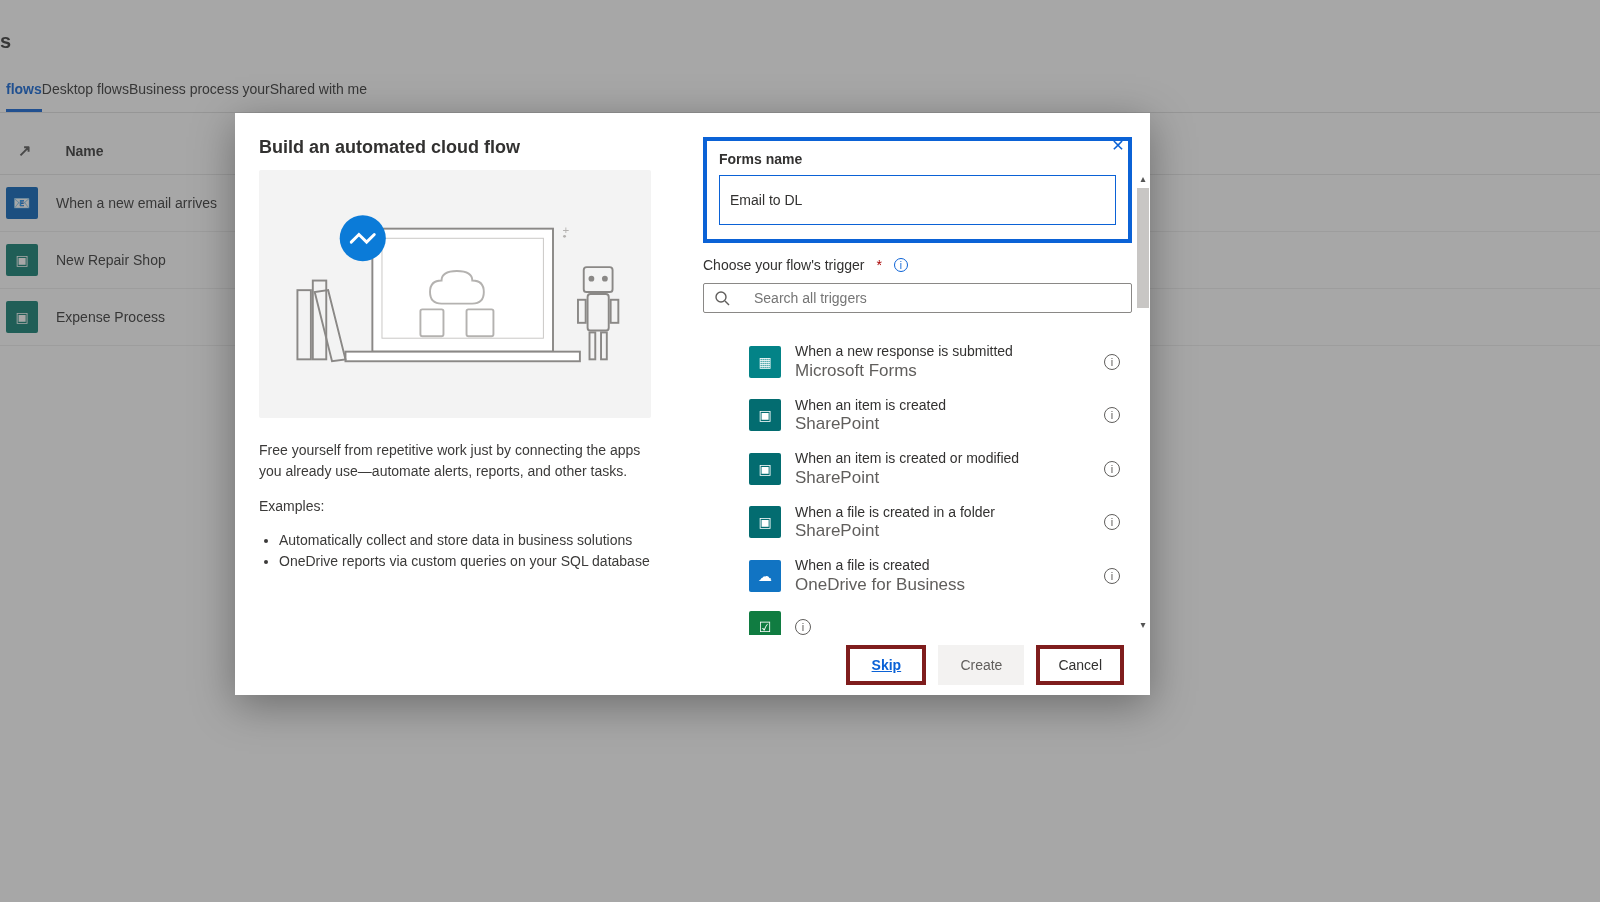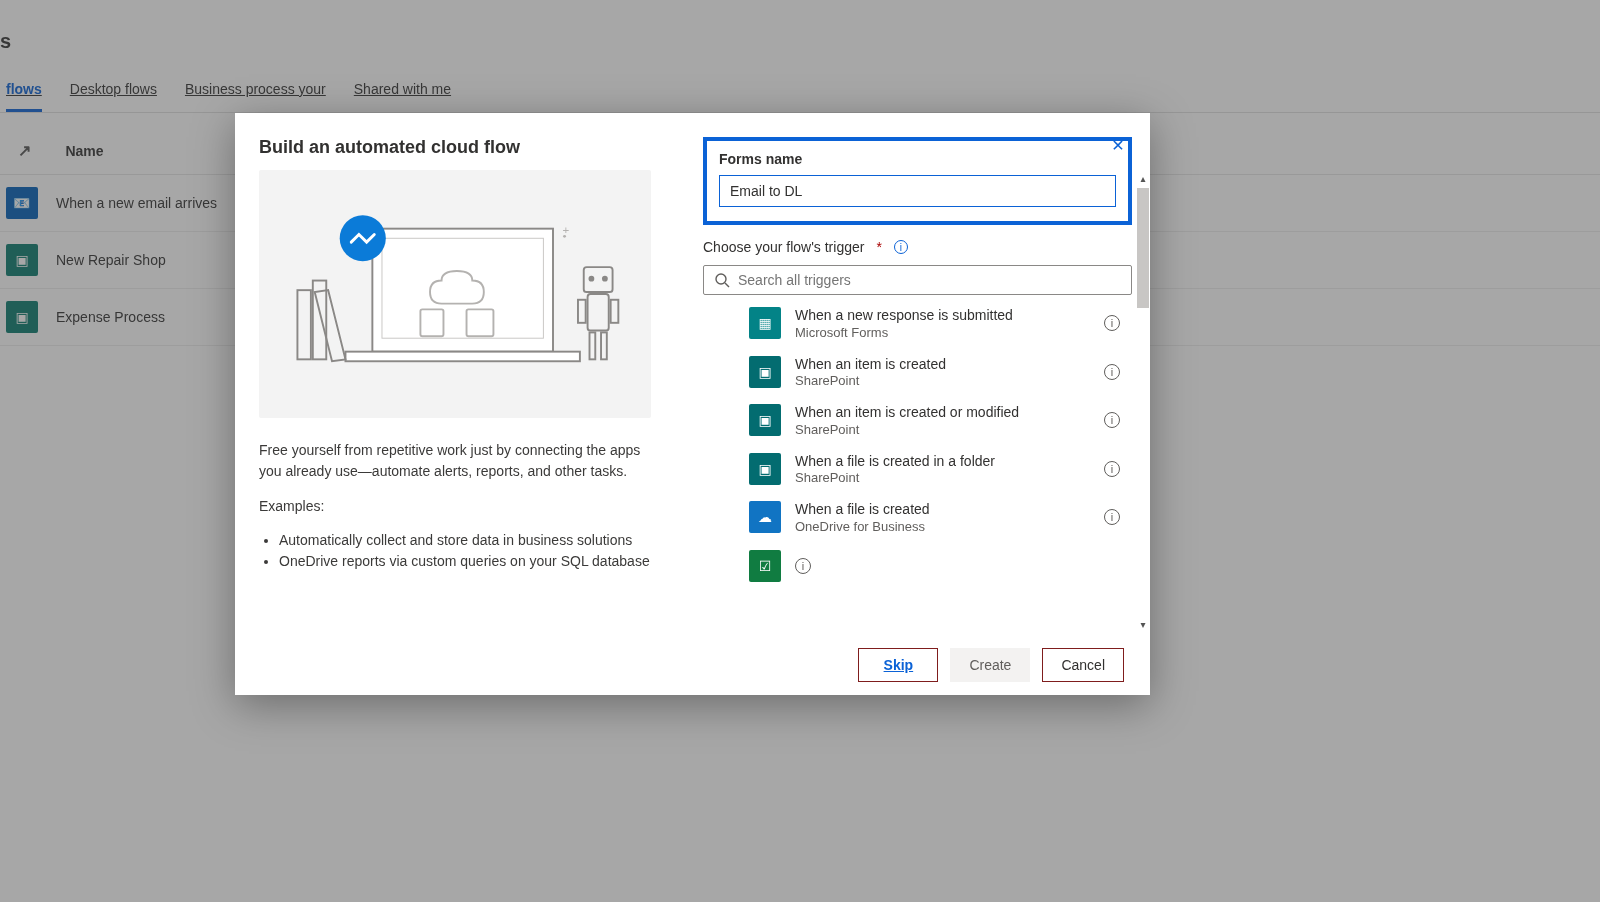--- a/index.html
+++ b/index.html
@@ -2,21 +2,21 @@
 <html><head>
 <meta charset="utf-8">
 <style>
 * { box-sizing: border-box; margin: 0; padding: 0; font-family: "Segoe UI", Arial, sans-serif; }
 body { background: #f5f5f5; width: 1600px; height: 902px; overflow: hidden; position: relative; }
 .backdrop { position: absolute; inset: 0; background: rgba(60,60,60,0.45); z-index: 5; }
 
 
 .page { position: absolute; inset: 0; background: #fff; }
 .page-header { padding: 30px 0 0 0; font-size: 20px; font-weight: 600; color: #333; }
-.tabs { display: flex; gap: 28px; padding: 28px 4px 0 6px; border-bottom: 1px solid #e1e1e1; font-size: 14px; color: #333; text-decoration: underline; }
+.tabs { display: flex; padding: 28px 4px 0 6px; border-bottom: 1px solid #e1e1e1; font-size: 14px; color: #333; }
 .tab { padding-bottom: 12px; cursor: pointer; }
 .tab.active { color: #0b62d6; border-bottom: 3px solid #0b62d6; font-weight: 600; }
 .list { padding-top: 14px; }
 .list-header { display: flex; align-items: center; padding: 14px 10px; font-size: 14px; font-weight: 600; color: #333; border-bottom: 1px solid #e5e5e5; }
 .list-row { display: flex; align-items: center; gap: 18px; padding: 12px 6px; border-bottom: 1px solid #ededed; font-size: 14px; color: #333; }
 .row-icon { width: 32px; height: 32px; border-radius: 2px; display: flex; align-items: center; justify-content: center; color: #fff; font-size: 14px; }
 .ic-blue { background: #0360b9; }
 .ic-teal { background: #0a7a6d; }
 .flow-glyph { color:#555; font-size:16px; padding:0 8px;}
 
@@ -26,44 +26,44 @@
 .modal-left { width: 440px; padding: 24px 24px 10px 24px; }
 .modal-title { font-size: 18px; font-weight: 600; color: #323130; margin-bottom: 12px; }
 .hero { width: 100%; height: 248px; background: #f3f3f3; border-radius: 2px; position: relative; overflow: hidden; margin-bottom: 22px; }
 .desc { font-size: 14px; color: #3b3a39; line-height: 1.5; margin-bottom: 16px; }
 .examples-label { font-size: 14px; color: #3b3a39; margin-bottom: 16px; }
 .examples { padding-left: 20px; font-size: 14px; color: #3b3a39; line-height: 1.5; }
 
 .modal-right { flex: 1; padding: 24px 18px 10px 28px; position: relative; }
 .highlight-box { border: 4px solid #0b62d6; padding: 10px 12px 14px 12px; margin-bottom: 14px; }
 .field-label { font-size: 14px; color: #323130; font-weight: 600; margin-bottom: 8px; display: block; }
-.text-input { width: 100%; border: 1.6px solid #0b62d6; padding: 7px 10px; font-size: 14px; color: #323130; outline: none; }
+.text-input { width: 100%; border: 1.6px solid #0b62d6; padding: 16px 10px; font-size: 14px; color: #323130; outline: none; }
 .trigger-label { font-size: 14px; color: #323130; margin-bottom: 10px; display: flex; align-items: center; gap: 12px; }
 .trigger-label .req { color: #a80000; }
 .info-circle { width: 14px; height: 14px; border: 1.2px solid #0b62d6; border-radius: 50%; font-size: 10px; color: #0b62d6; display: inline-flex; align-items: center; justify-content: center; }
-.search-box { display: flex; align-items: center; gap: 8px; border: 1px solid #8a8886; border-radius: 2px; padding: 6px 10px; margin-bottom: 4px; background:#fff; }
+.search-box { display: flex; align-items: center; gap: 24px; border: 1px solid #8a8886; border-radius: 2px; padding: 6px 10px; margin-bottom: 22px; background:#fff; }
 .search-box input { border: none; outline: none; font-size: 14px; flex: 1; color: #333; background: transparent; }
 .search-icon { width: 16px; height: 16px; color: #605e5c; }
 
 .trigger-list { display: flex; flex-direction: column; }
 .trigger-item { display: flex; align-items: center; gap: 14px; padding: 8px 6px 8px 46px; position: relative; cursor: pointer; }
 .trigger-icon { width: 32px; height: 32px; border-radius: 2px; display: flex; align-items: center; justify-content: center; color: #fff; font-size: 14px; flex-shrink: 0; }
 .tic-forms { background: #038387; }
 .tic-sp { background: #036c70; }
 .tic-od { background: #1174c3; }
 .tic-pl { background: #107c41; }
 .trigger-text { flex: 1; }
 .trigger-title { font-size: 14px; color: #323130; line-height: 1.25; }
-.trigger-sub { font-size: 13px; color: #605e5c; }
+.trigger-sub { font-size: 17px; color: #605e5c; }
 .trigger-info { width: 16px; height: 16px; border: 1.3px solid #605e5c; border-radius: 50%; font-size: 11px; color: #605e5c; display: inline-flex; align-items: center; justify-content: center; cursor: pointer; flex-shrink: 0; margin-right: 6px;}
 .right-thumb { position: absolute; right:1px; top: 60px; width: 12px; height: 120px; background: #c8c6c4; }
 .right-arrow { position:absolute; right:0; width:14px; height:14px; text-align:center; font-size:10px; color:#555;}
 
 .modal-footer { height: 60px; display: flex; align-items: center; justify-content: flex-end; gap: 12px; padding: 0 26px; }
-.btn { padding: 8px 18px; font-size: 14px; border: 1px solid #7f1d1d; background: #fff; color: #323130; cursor: pointer; min-width: 80px; }
+.btn { padding: 8px 18px; font-size: 14px; border: 4px solid #7f1d1d; background: #fff; color: #323130; cursor: pointer; min-width: 80px; }
 .btn-skip { color: #0b62d6; text-decoration: underline; font-weight:600;}
 .btn-create { background: #f3f2f1; border-color: #f3f2f1; color: #605e5c; }
 .close-btn { position: absolute; top: 18px; right: 18px; width: 28px; height: 28px; display: flex; align-items: center; justify-content: center; color: #0b62d6; font-size: 16px; cursor: pointer; z-index: 11; }
 </style>
 </head>
 <body>
 
 <div class="page">
   <div class="page-header">s</div>
   <div class="tabs">

